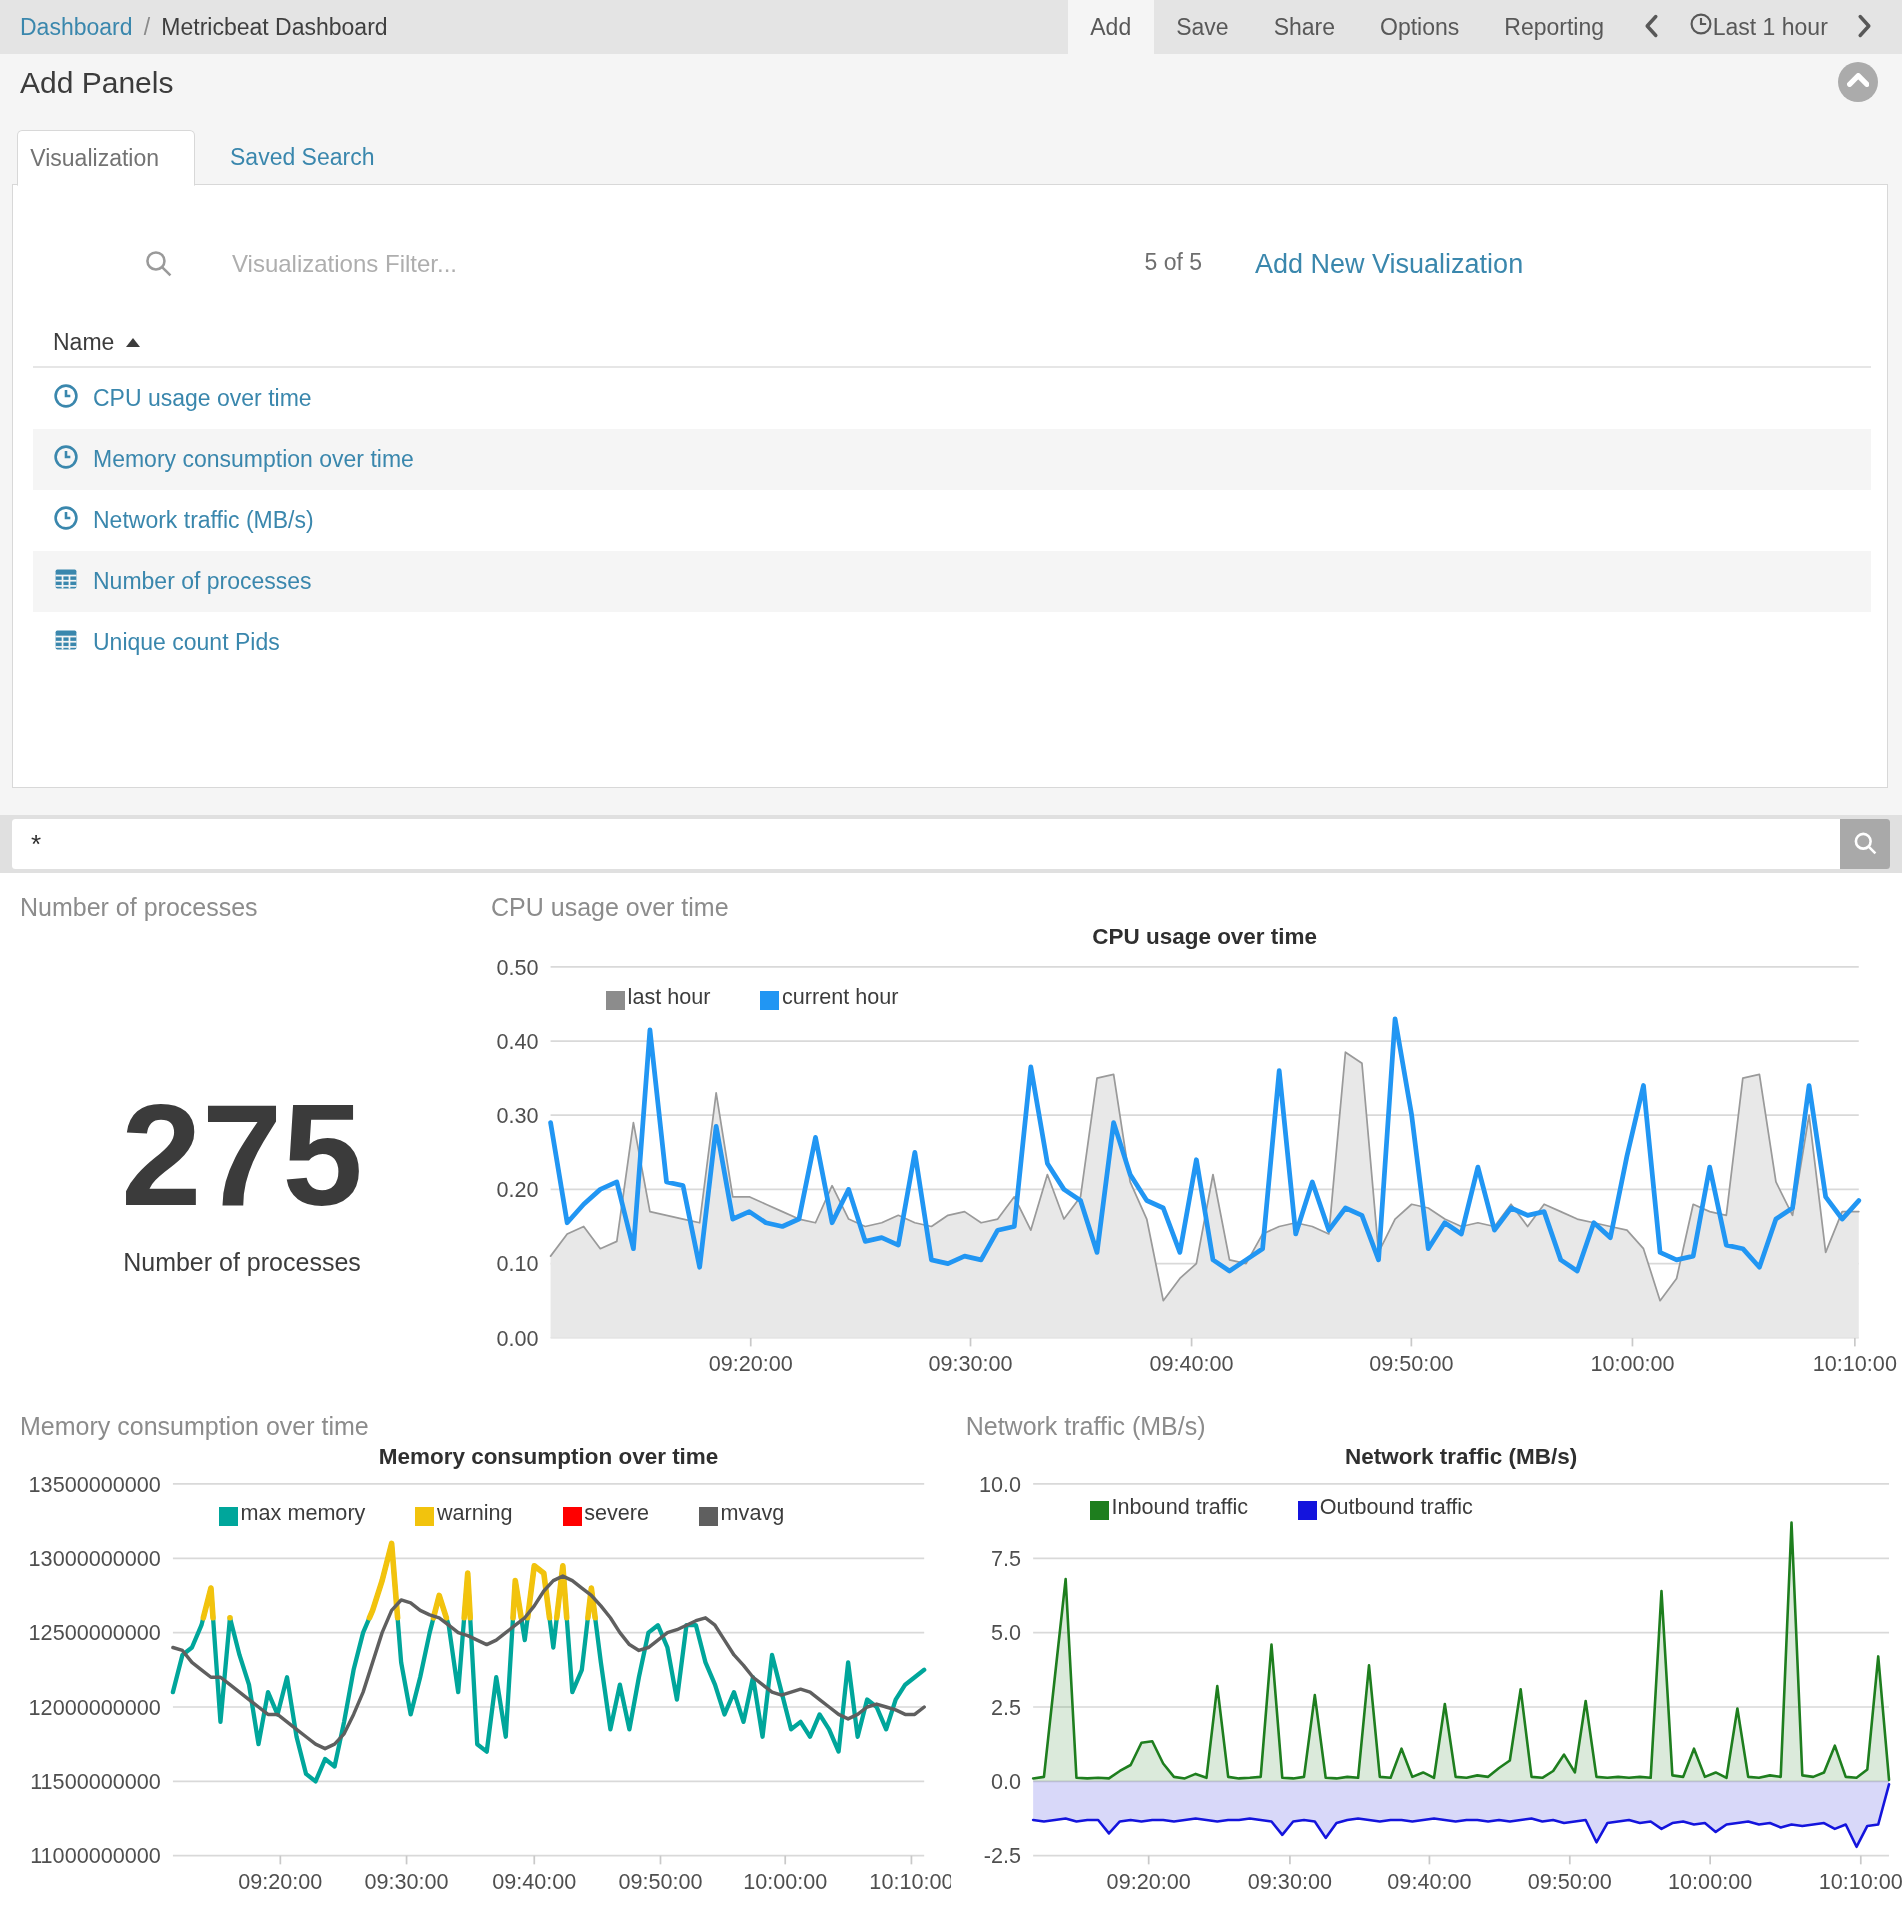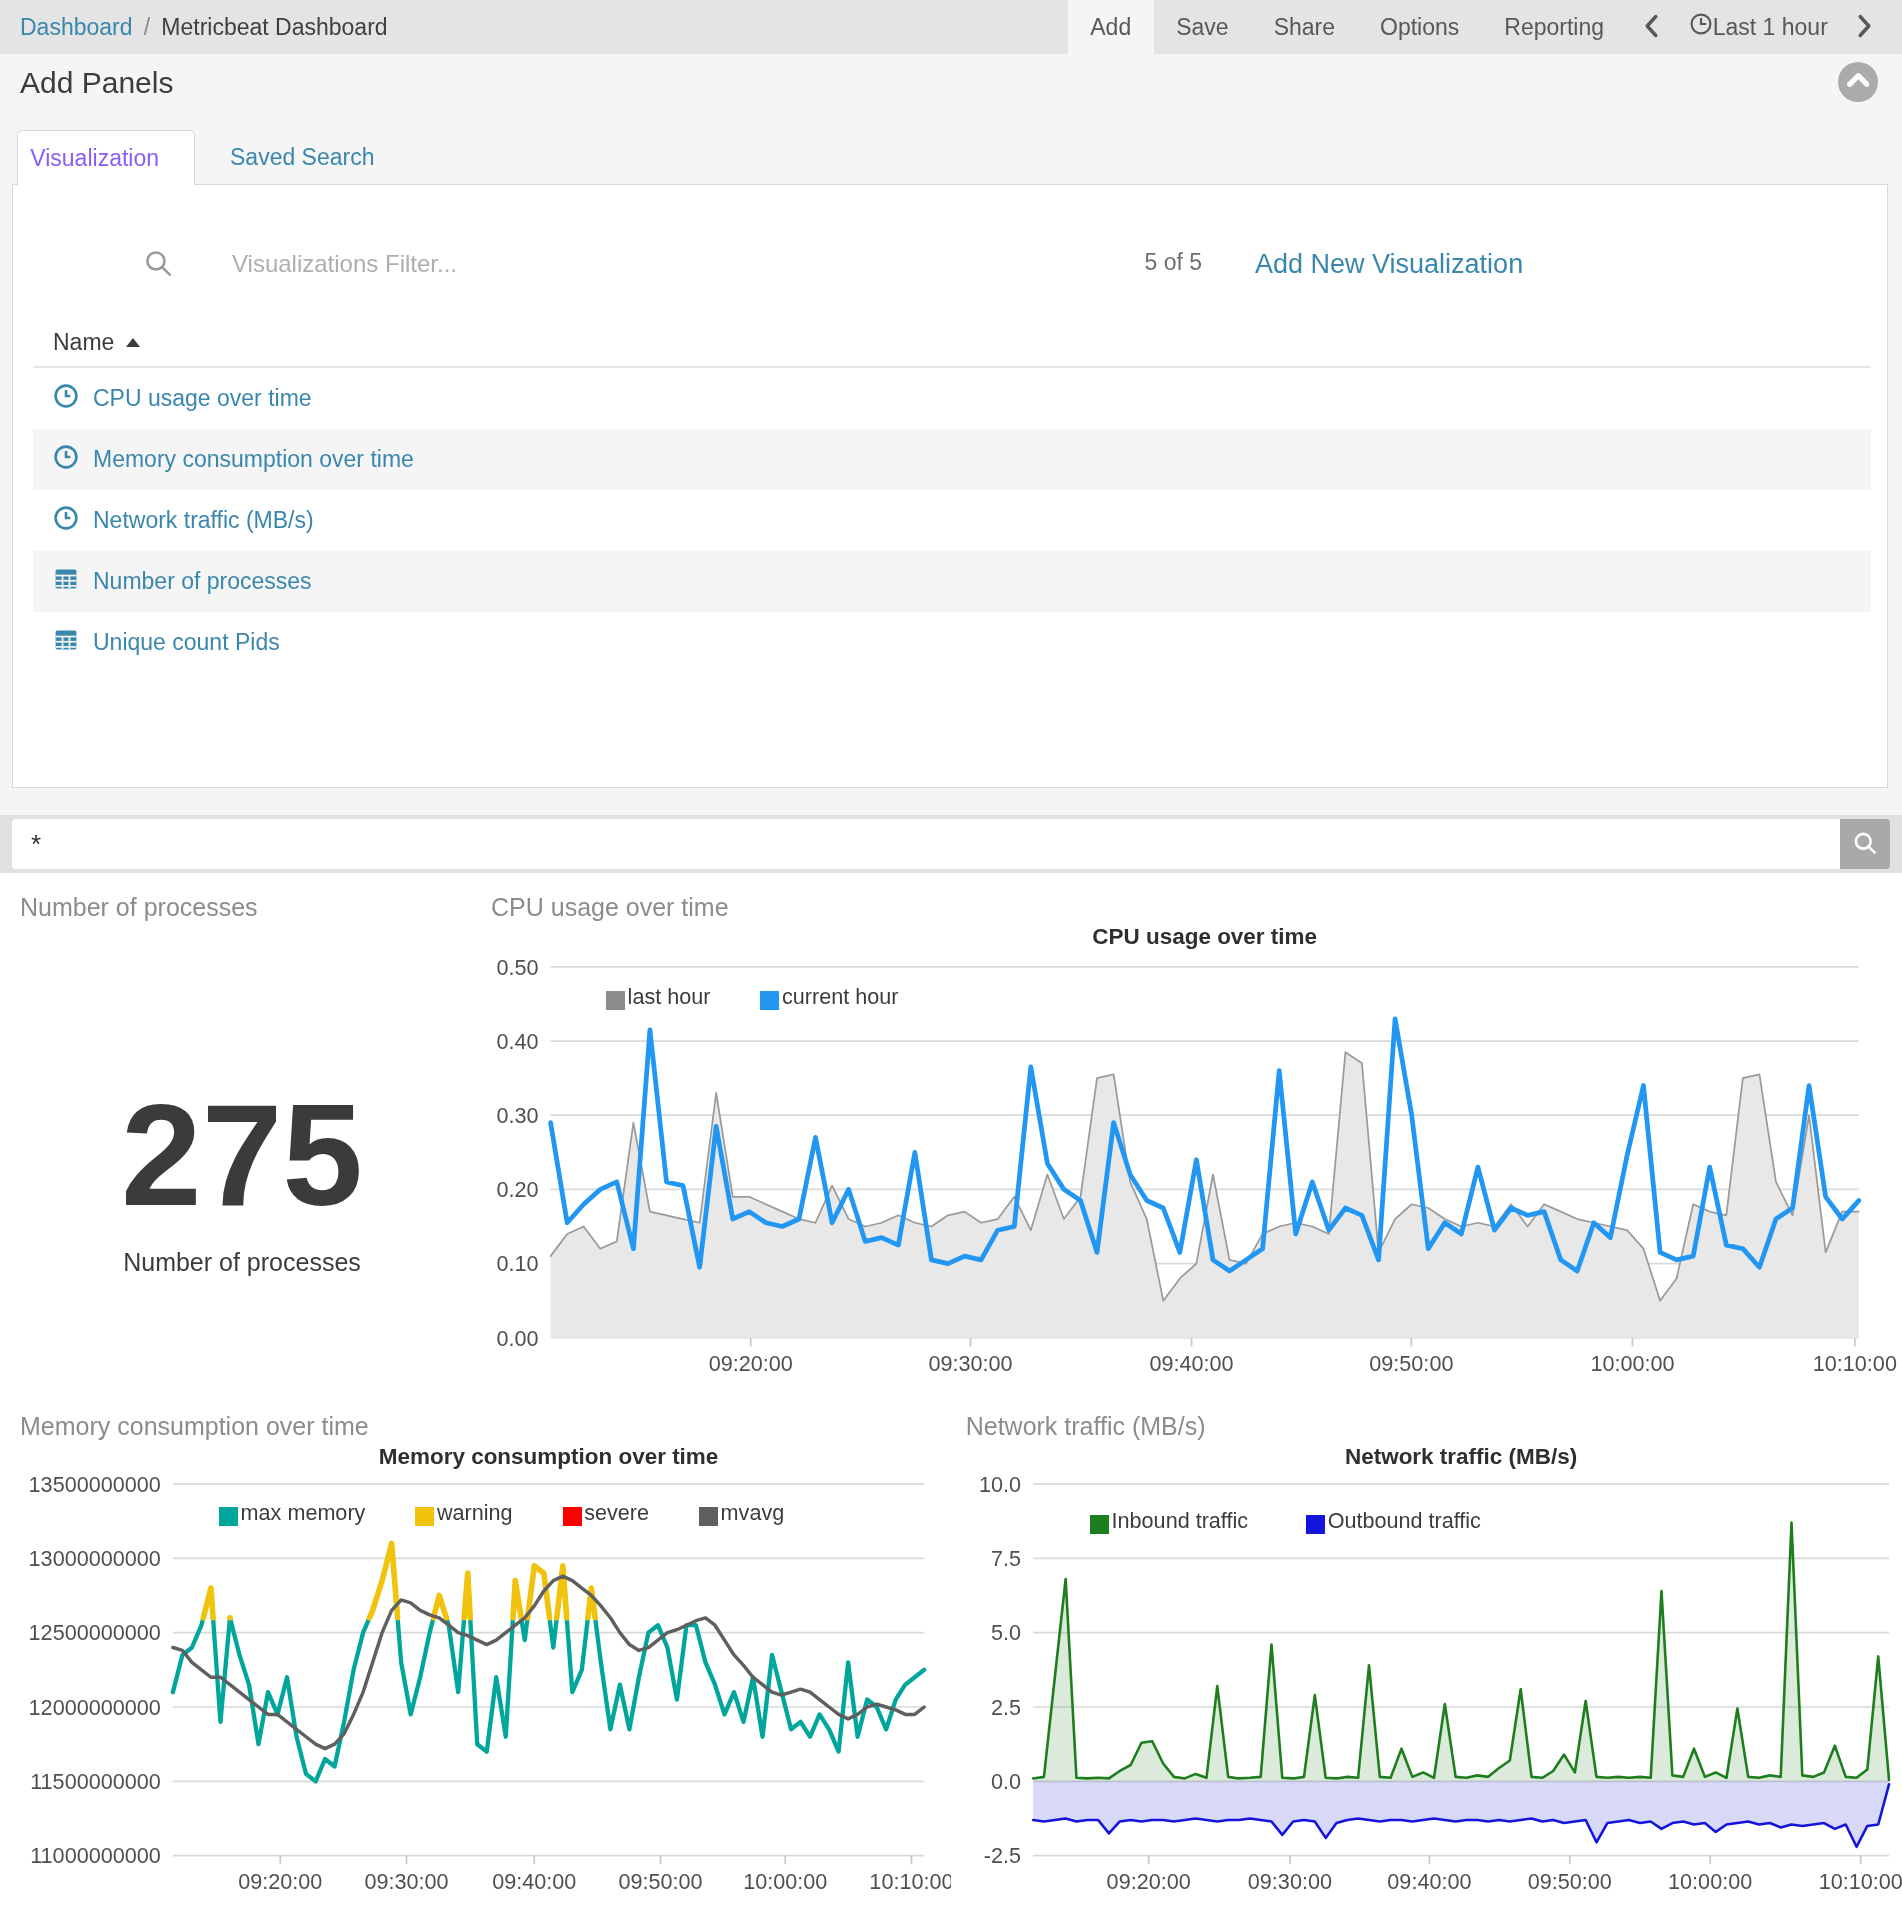--- a/index.html
+++ b/index.html
@@ -20,21 +20,21 @@
   .icon-btn{border:0;background:transparent;display:flex;align-items:center;padding:0 15.6px;}
   .timepicker{border:0;background:transparent;display:flex;align-items:center;gap:0;
               font-size:23px;color:#585858;padding:0 12px;}
   
   .add-panels{position:absolute;left:0;top:54px;width:1902px;height:785px;background:#f5f5f5;}
   .ap-title{position:absolute;left:20px;top:12px;font-size:30px;font-weight:400;color:#3c3c3c;margin:0;}
   .collapse-btn{position:absolute;left:1838px;top:7.8px;width:40px;height:40px;border-radius:50%;
                 background:#ababab;border:0;display:flex;align-items:center;justify-content:center;}
   .tabs{position:absolute;left:17.3px;top:76px;display:flex;z-index:2;}
   .tab{height:54px;line-height:54px;padding:0 35px;font-size:23px;border-radius:5.2px 5.2px 0 0;}
-  .tab.active{background:#fff;border:0.9px solid #d8d8d8;border-bottom:0.9px solid #fff;color:#8b5cf6;margin-bottom:-1.7px;padding-left:12px;}
+  .tab.active{background:#fff;border:0.9px solid #d8d8d8;border-bottom:0.9px solid #fff;color:#737373;margin-bottom:-1.7px;padding-left:12px;}
   .tab.inactive{color:#3a87ad;cursor:pointer;}
   .finder{position:absolute;left:12px;top:130px;width:1876px;height:604px;background:#fff;
           border:0.9px solid #d8d8d8;box-sizing:border-box;}
   .finder-search-icon{position:absolute;left:131px;top:64px;}
   .finder-input{position:absolute;left:217px;top:54px;width:553px;height:48px;border:0;outline:none;
                 font-size:24px;color:#4d7c0f;background:transparent;}
   .finder-input::placeholder{color:#aeaeae;}
   .finder-count{position:absolute;left:1085px;top:64px;width:104px;text-align:right;font-size:23px;color:#6f6f6f;}
   .add-new-link{position:absolute;left:1242px;top:64px;font-size:27px;color:#3a87ad;}
   .vtable{position:absolute;left:20px;top:134px;width:1838px;}
@@ -347,21 +347,21 @@
             <line x1="878.09" x2="878.09" y1="527" y2="537" stroke="#c9c9c9" stroke-width="2"></line>
             <text x="878.09" y="566" text-anchor="middle" font-size="25" fill="#4f4f4f">10:00:00</text>
             <line x1="1052.33" x2="1052.33" y1="527" y2="537" stroke="#c9c9c9" stroke-width="2"></line>
             <text x="1052.33" y="566" text-anchor="middle" font-size="25" fill="#4f4f4f">10:10:00</text>
             <text x="590" y="74" text-anchor="middle" font-size="26" font-weight="bold" fill="#2f2f2f">Network traffic (MB/s)</text>
             <polygon points="95.0,437.6 107.5,435.8 120.1,320.6 132.6,207.1 145.1,436.9 157.7,437.6 170.2,436.9 182.7,437.6 195.3,429.0 207.8,422.1 220.3,396.3 232.8,394.6 245.4,420.4 257.9,435.8 270.4,437.6 283.0,432.4 295.5,436.9 308.0,330.9 320.6,435.8 333.1,437.6 345.6,436.9 358.2,435.8 370.7,282.8 383.2,436.9 395.8,437.6 408.3,435.8 420.8,341.2 433.4,436.9 445.9,437.6 458.4,435.8 470.9,436.9 483.5,306.8 496.0,435.8 508.5,436.9 521.1,403.2 533.6,435.8 546.1,430.7 558.7,436.9 571.2,351.6 583.7,435.8 596.3,436.9 608.8,434.1 621.3,435.8 633.9,425.5 646.4,416.9 658.9,334.4 671.5,435.8 684.0,436.9 696.5,429.0 709.1,410.0 721.6,430.7 734.1,348.1 746.6,435.8 759.2,436.9 771.7,435.8 784.2,436.9 796.8,435.8 809.3,436.9 821.8,220.8 834.4,434.1 846.9,435.8 859.4,403.2 872.0,435.8 884.5,430.7 897.0,436.9 909.6,356.7 922.1,435.8 934.6,436.9 947.2,434.1 959.7,435.8 972.2,141.7 984.7,434.1 997.3,435.8 1009.8,430.7 1022.3,399.7 1034.9,435.8 1047.4,436.9 1059.9,427.2 1072.5,296.5 1085.0,439.3 1085,441 95,441" fill="rgba(30,126,30,0.16)" stroke="none"></polygon>
             <polyline points="95.0,437.6 107.5,435.8 120.1,320.6 132.6,207.1 145.1,436.9 157.7,437.6 170.2,436.9 182.7,437.6 195.3,429.0 207.8,422.1 220.3,396.3 232.8,394.6 245.4,420.4 257.9,435.8 270.4,437.6 283.0,432.4 295.5,436.9 308.0,330.9 320.6,435.8 333.1,437.6 345.6,436.9 358.2,435.8 370.7,282.8 383.2,436.9 395.8,437.6 408.3,435.8 420.8,341.2 433.4,436.9 445.9,437.6 458.4,435.8 470.9,436.9 483.5,306.8 496.0,435.8 508.5,436.9 521.1,403.2 533.6,435.8 546.1,430.7 558.7,436.9 571.2,351.6 583.7,435.8 596.3,436.9 608.8,434.1 621.3,435.8 633.9,425.5 646.4,416.9 658.9,334.4 671.5,435.8 684.0,436.9 696.5,429.0 709.1,410.0 721.6,430.7 734.1,348.1 746.6,435.8 759.2,436.9 771.7,435.8 784.2,436.9 796.8,435.8 809.3,436.9 821.8,220.8 834.4,434.1 846.9,435.8 859.4,403.2 872.0,435.8 884.5,430.7 897.0,436.9 909.6,356.7 922.1,435.8 934.6,436.9 947.2,434.1 959.7,435.8 972.2,141.7 984.7,434.1 997.3,435.8 1009.8,430.7 1022.3,399.7 1034.9,435.8 1047.4,436.9 1059.9,427.2 1072.5,296.5 1085.0,439.3" fill="none" stroke="#1e7e1e" stroke-width="3" stroke-linejoin="round" stroke-linecap="round"></polyline>
             <polygon points="95.0,485.7 107.5,487.4 120.1,485.7 132.6,484.0 145.1,487.4 157.7,485.7 170.2,485.7 182.7,501.2 195.3,487.4 207.8,485.7 220.3,487.4 232.8,485.7 245.4,485.7 257.9,487.4 270.4,485.7 283.0,484.0 295.5,485.7 308.0,487.4 320.6,485.7 333.1,485.7 345.6,484.0 358.2,485.7 370.7,487.4 383.2,502.9 395.8,487.4 408.3,485.7 420.8,487.4 433.4,506.4 445.9,489.2 458.4,485.7 470.9,484.0 483.5,485.7 496.0,487.4 508.5,485.7 521.1,485.7 533.6,487.4 546.1,485.7 558.7,484.0 571.2,485.7 583.7,487.4 596.3,485.7 608.8,485.7 621.3,487.4 633.9,485.7 646.4,487.4 658.9,485.7 671.5,484.0 684.0,487.4 696.5,485.7 709.1,489.2 721.6,487.4 734.1,485.7 746.6,511.5 759.2,489.2 771.7,487.4 784.2,485.7 796.8,489.2 809.3,487.4 821.8,496.0 834.4,489.2 846.9,487.4 859.4,490.9 872.0,489.2 884.5,499.5 897.0,490.9 909.6,489.2 922.1,487.4 934.6,490.9 947.2,489.2 959.7,494.3 972.2,490.9 984.7,492.6 997.3,490.9 1009.8,489.2 1022.3,496.0 1034.9,490.9 1047.4,516.7 1059.9,492.6 1072.5,490.9 1085.0,444.4 1085,441 95,441" fill="rgba(60,60,225,0.20)" stroke="none"></polygon>
             <polyline points="95.0,485.7 107.5,487.4 120.1,485.7 132.6,484.0 145.1,487.4 157.7,485.7 170.2,485.7 182.7,501.2 195.3,487.4 207.8,485.7 220.3,487.4 232.8,485.7 245.4,485.7 257.9,487.4 270.4,485.7 283.0,484.0 295.5,485.7 308.0,487.4 320.6,485.7 333.1,485.7 345.6,484.0 358.2,485.7 370.7,487.4 383.2,502.9 395.8,487.4 408.3,485.7 420.8,487.4 433.4,506.4 445.9,489.2 458.4,485.7 470.9,484.0 483.5,485.7 496.0,487.4 508.5,485.7 521.1,485.7 533.6,487.4 546.1,485.7 558.7,484.0 571.2,485.7 583.7,487.4 596.3,485.7 608.8,485.7 621.3,487.4 633.9,485.7 646.4,487.4 658.9,485.7 671.5,484.0 684.0,487.4 696.5,485.7 709.1,489.2 721.6,487.4 734.1,485.7 746.6,511.5 759.2,489.2 771.7,487.4 784.2,485.7 796.8,489.2 809.3,487.4 821.8,496.0 834.4,489.2 846.9,487.4 859.4,490.9 872.0,489.2 884.5,499.5 897.0,490.9 909.6,489.2 922.1,487.4 934.6,490.9 947.2,489.2 959.7,494.3 972.2,490.9 984.7,492.6 997.3,490.9 1009.8,489.2 1022.3,496.0 1034.9,490.9 1047.4,516.7 1059.9,492.6 1072.5,490.9 1085.0,444.4" fill="none" stroke="#1414dd" stroke-width="3" stroke-linejoin="round" stroke-linecap="round"></polyline>
           </svg>
-          <div class="chart-legend" style="left: 95px; top: 108px; gap: 8px;">
+          <div class="chart-legend" style="left: 95px; top: 94px;">
             <span class="li">
               <span class="sw" style="background: rgb(30, 126, 30);"></span>
               <span>Inbound traffic</span>
             </span>
             <span class="li">
               <span class="sw" style="background: rgb(20, 20, 221);"></span>
               <span>Outbound traffic</span>
             </span>
           </div>
         </div>

